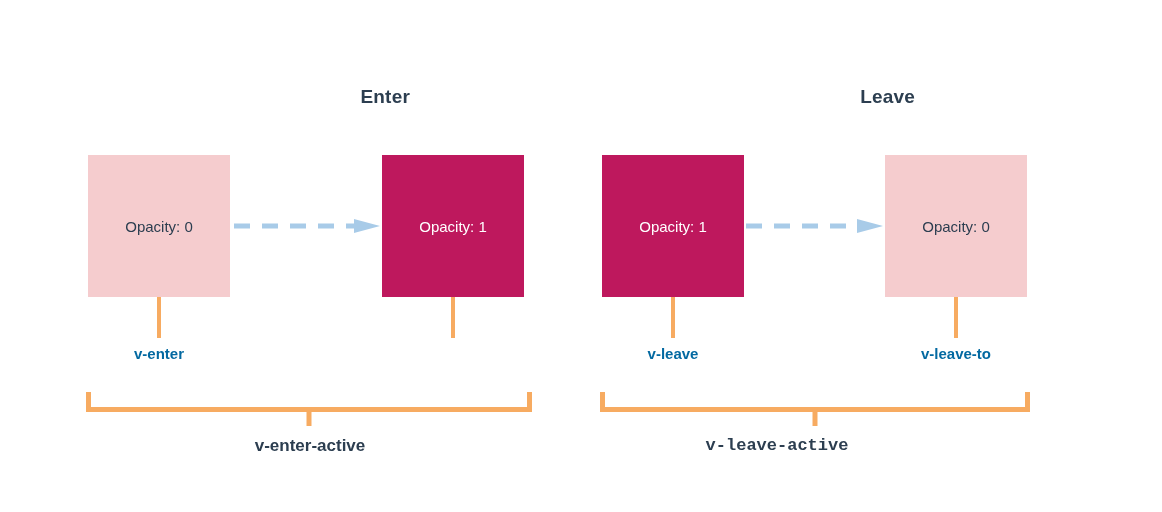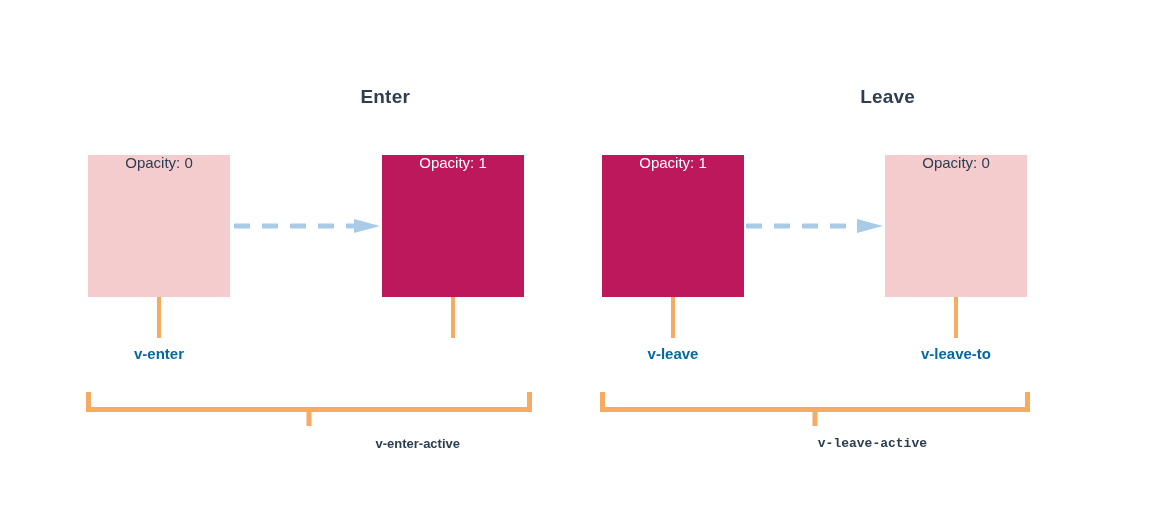--- a/index.html
+++ b/index.html
@@ -33,21 +33,21 @@
   .section-title.enter { left: 210px; }
   .section-title.leave { left: 715px; }
 
   
   .state-box {
     position: absolute;
     top: 155px;
     width: 142px;
     height: 142px;
     display: flex;
-    align-items: flex-start;
+    align-items: center;
     justify-content: center;
     box-sizing: border-box;
   }
   .state-box .opacity-text {
     font-size: 15px;
     font-weight: normal;
     line-height: 1;
   }
   .state-box.faded {
     background: #f5ccce;
@@ -110,24 +110,24 @@
     top: 390px;
     height: 38px;
   }
   .bracket.enter-bracket { left: 86px; width: 446px; }
   .bracket.leave-bracket { left: 600px; width: 430px; }
 
   
   .active-label {
     position: absolute;
     top: 436px;
-    font-size: 13px;
+    font-size: 17px;
     font-weight: bold;
     color: #2c3e50;
-    text-align: right;
+    text-align: center;
     width: 300px;
   }
   .active-label.a1 { left: 160px; }
   .active-label.a2 { left: 627px; font-family: Liberation Mono, monospace; }
 </style>
 </head>
 <body>
 
 <div id="canvas">
 

